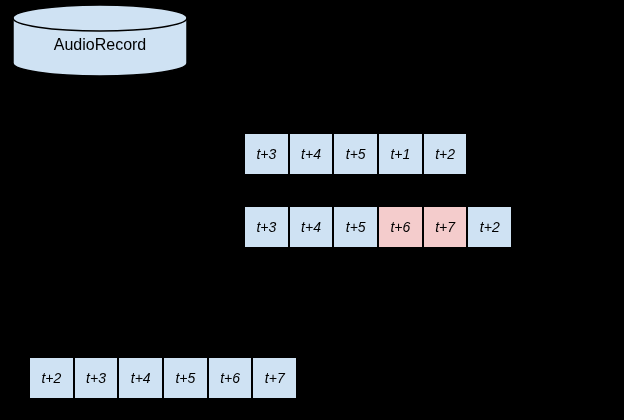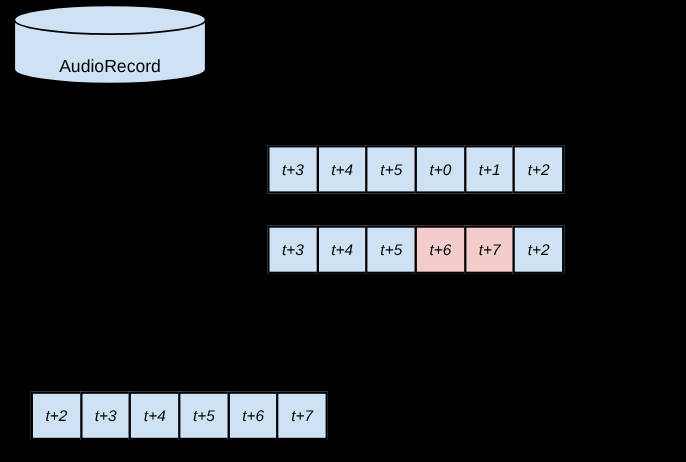--- a/index.html
+++ b/index.html
@@ -37,21 +37,20 @@
     stroke-width: 1.5;
   }
   .cylinder .label {
     position: absolute;
     left: 0;
     top: 33px;
     width: 100%;
     text-align: center;
     font-size: 16px;
     color: var(--text, #000000);
-    margin-top: 16px;
   }
 
   
   .row {
     position: absolute;
     display: flex;
     font-style: italic;
   }
   .row-1 { left: 243px; top: 132px; }
   .row-2 { left: 243px; top: 205px; }
@@ -83,21 +82,20 @@
       <path class="cyl-shape" d="M1,15 A87,13 0 0 1 175,15 L175,60 A87,13 0 0 1 1,60 Z"></path>
       <path class="cyl-inner-arc" d="M1,15 A87,13 0 0 0 175,15"></path>
     </svg>
     <div class="label">AudioRecord</div>
   </div>
 
   <div class="row row-1">
     <div class="cell">t+3</div>
     <div class="cell">t+4</div>
     <div class="cell">t+5</div>
-    <div class="cell">t+0</div>
     <div class="cell">t+1</div>
     <div class="cell">t+2</div>
   </div>
 
   <div class="row row-2">
     <div class="cell">t+3</div>
     <div class="cell">t+4</div>
     <div class="cell">t+5</div>
     <div class="cell highlight">t+6</div>
     <div class="cell highlight">t+7</div>

